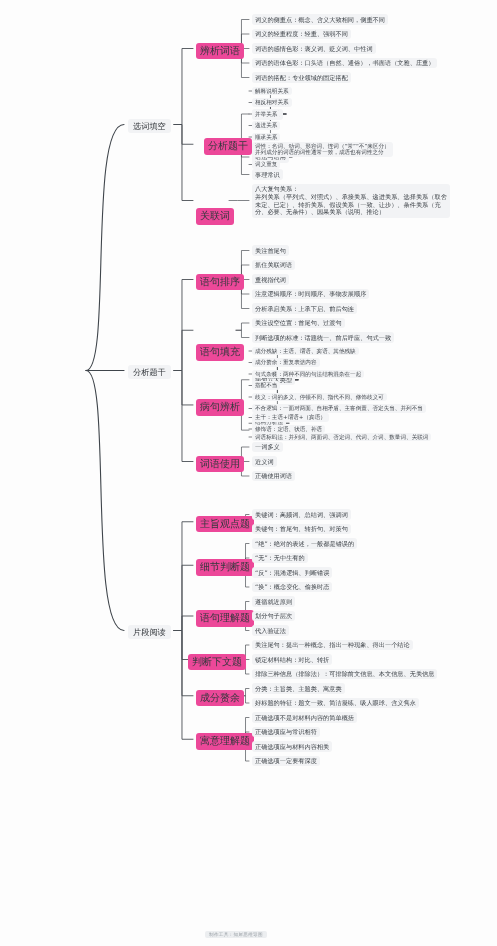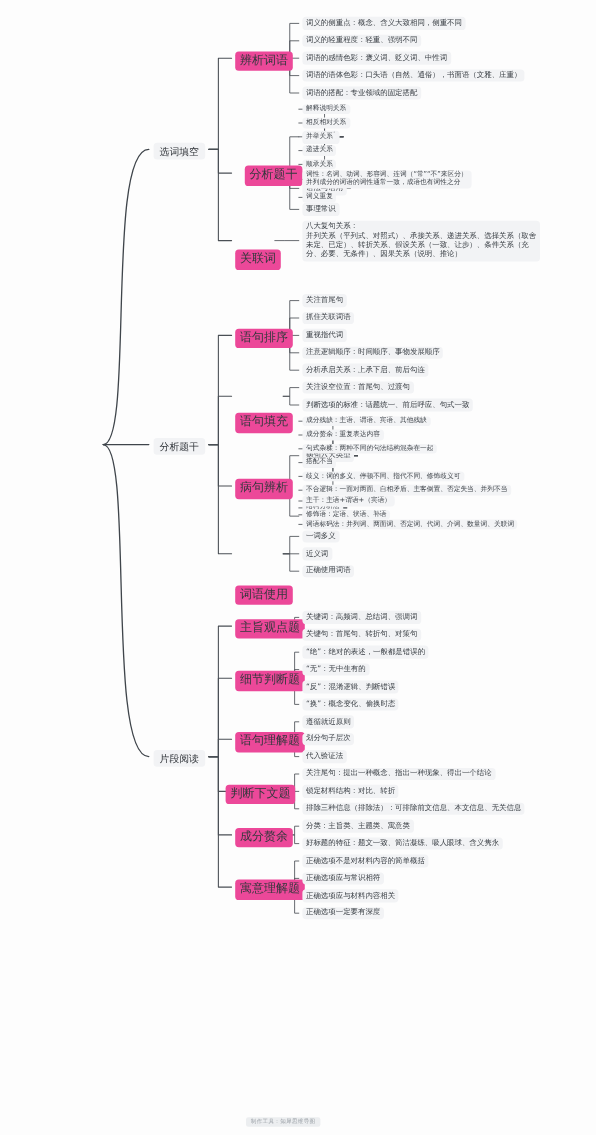--- a/index.html
+++ b/index.html
@@ -201,21 +201,21 @@
     <div class="node lvl4" style="left: 252px; top: 358px;">成分赘余：重复表达内容</div>
     <div class="node lvl4" style="left: 252px; top: 369.5px;">句式杂糅：两种不同的句法结构混杂在一起</div>
     <div class="node lvl4" style="left: 252px; top: 381px;">搭配不当</div>
     <div class="node lvl4" style="left: 252px; top: 392.5px;">歧义：词的多义、停顿不同、指代不同、修饰歧义可</div>
     <div class="node lvl4" style="left: 252px; top: 404px;">不合逻辑：一面对两面、自相矛盾、主客倒置、否定失当、并列不当</div>
     <div class="node lvl3" style="left: 252px; top: 425.025px;">解题指津</div>
     <div class="node lvl4" style="left: 252px; top: 418.15px;">结构分析法</div>
     <div class="node lvl4" style="left: 252px; top: 413px;">主干：主语+谓语+（宾语）</div>
     <div class="node lvl4" style="left: 252px; top: 424.5px;">修饰语：定语、状语、补语</div>
     <div class="node lvl4" style="left: 252px; top: 432.5px;">词语标码法：并列词、两面词、否定词、代词、介词、数量词、关联词</div>
-    <div class="node lvl2" style="left: 196px; top: 455.7px; margin-top: 32px;">词语使用</div>
+    <div class="node lvl2" style="left: 196px; top: 455.7px;">词语使用</div>
     <div class="node lvl3" style="left: 252px; top: 441.5px;">一词多义</div>
     <div class="node lvl3" style="left: 252px; top: 456px;">近义词</div>
     <div class="node lvl3" style="left: 252px; top: 470.5px;">正确使用词语</div>
     <div class="node lvl1" style="left: 128px; top: 624.7px;">片段阅读</div>
     <div class="node lvl2" style="left: 196px; top: 515.95px;">主旨观点题</div>
     <div class="node lvl3" style="left: 252px; top: 509px;">关键词：高频词、总结词、强调词</div>
     <div class="node lvl3" style="left: 252px; top: 523.5px;">关键句：首尾句、转折句、对策句</div>
     <div class="node lvl2" style="left: 196px; top: 559.45px;">细节判断题</div>
     <div class="node lvl3" style="left: 252px; top: 538px;">“绝”：绝对的表述，一般都是错误的</div>
     <div class="node lvl3" style="left: 252px; top: 552.5px;">“无”：无中生有的</div>

